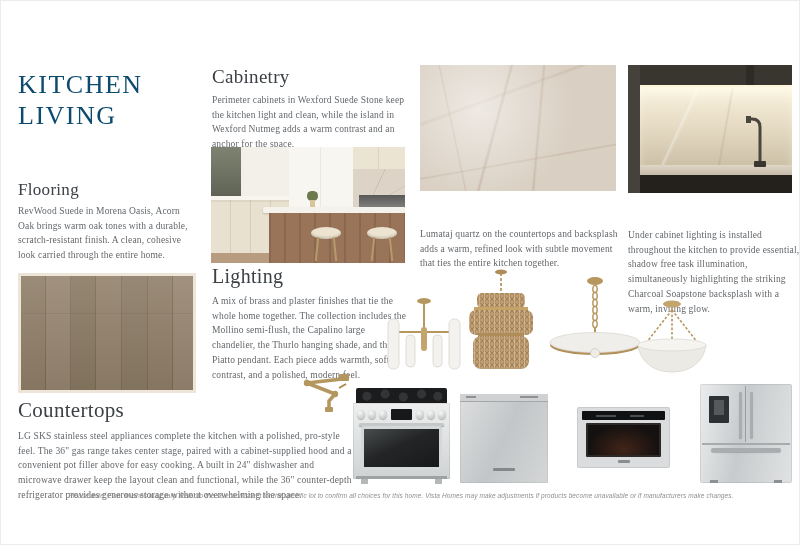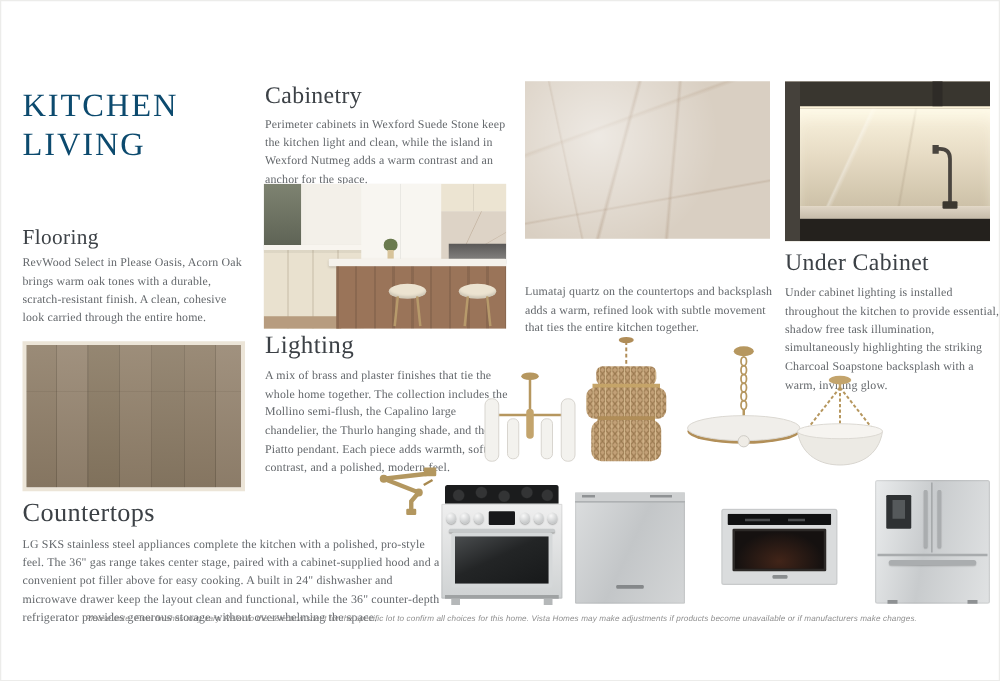--- a/index.html
+++ b/index.html
@@ -141,21 +141,21 @@
 <body>
 
 <div class="board">
 
   <div class="abs main-title">
     <div>KITCHEN</div>
     <div>LIVING</div>
   </div>
 
   <div class="abs sec-head" style="left:17px;top:179px;font-size:17px;">Flooring</div>
-  <div class="abs body-text" style="left:17px;top:203px;width:180px;">RevWood Select in Please Oasis, Acorn Oak brings warm oak tones with a durable, scratch-resistant finish. A clean, cohesive look carried through the entire home.</div>
+  <div class="abs body-text" style="left:17px;top:203px;width:180px;">RevWood Suede in Morena Oasis, Acorn Oak brings warm oak tones with a durable, scratch-resistant finish. A clean, cohesive look carried through the entire home.</div>
   <div class="abs floor-photo"></div>
 
   <div class="abs sec-head" style="left:211px;top:65px;font-size:19px;">Cabinetry</div>
   <div class="abs body-text" style="left:211px;top:92px;width:196px;">Perimeter cabinets in Wexford Suede Stone keep the kitchen light and clean, while the island in Wexford Nutmeg adds a warm contrast and an anchor for the space.</div>
 
   <div class="abs kitchen-photo">
     <div class="abs kp-window"></div>
     <div class="abs kp-counter-left"></div>
     <div class="abs kp-cabs-left"></div>
     <div class="abs kp-floor"></div>
@@ -191,21 +191,20 @@
     <div class="abs uc-left"></div>
     <div class="abs uc-splash"></div>
     <div class="abs uc-counter"></div>
     <div class="abs uc-base"></div>
     <svg class="abs" style="left:112px;top:46px;" width="34" height="58" viewBox="0 0 34 58">
       <path d="M20 54 L20 16 Q20 8 12 8 L8 8" fill="none" stroke="#4a453f" stroke-width="3"></path>
       <rect x="6" y="5" width="5" height="7" fill="#4a453f"></rect>
       <rect x="14" y="50" width="12" height="6" rx="1" fill="#3b372f"></rect>
     </svg>
   </div>
-  <div class="abs sec-head" style="left:627px;top:199px;font-size:19px;">Under Cabinet</div>
   <div class="abs body-text" style="left:627px;top:227px;width:172px;">Under cabinet lighting is installed throughout the kitchen to provide essential, shadow free task illumination, simultaneously highlighting the striking Charcoal Soapstone backsplash with a warm, inviting glow.</div>
 
   <svg class="fx" style="left:383px;top:296px;" width="80" height="82" viewBox="0 0 80 82">
     <ellipse cx="40" cy="4" rx="7" ry="3" fill="#b6975f"></ellipse>
     <rect x="39" y="4" width="2" height="31" fill="#b6975f"></rect>
     <rect x="8" y="34" width="64" height="2" fill="#b6975f"></rect>
     <rect x="37" y="30" width="6" height="24" rx="3" fill="#c3a46c"></rect>
     <rect x="4" y="22" width="11" height="50" rx="5" fill="#f3f2ee" stroke="#d8d5cf" stroke-width="0.8"></rect>
     <rect x="65" y="22" width="11" height="50" rx="5" fill="#f3f2ee" stroke="#d8d5cf" stroke-width="0.8"></rect>
     <rect x="22" y="38" width="9" height="32" rx="4" fill="#f3f2ee" stroke="#d8d5cf" stroke-width="0.8"></rect>

